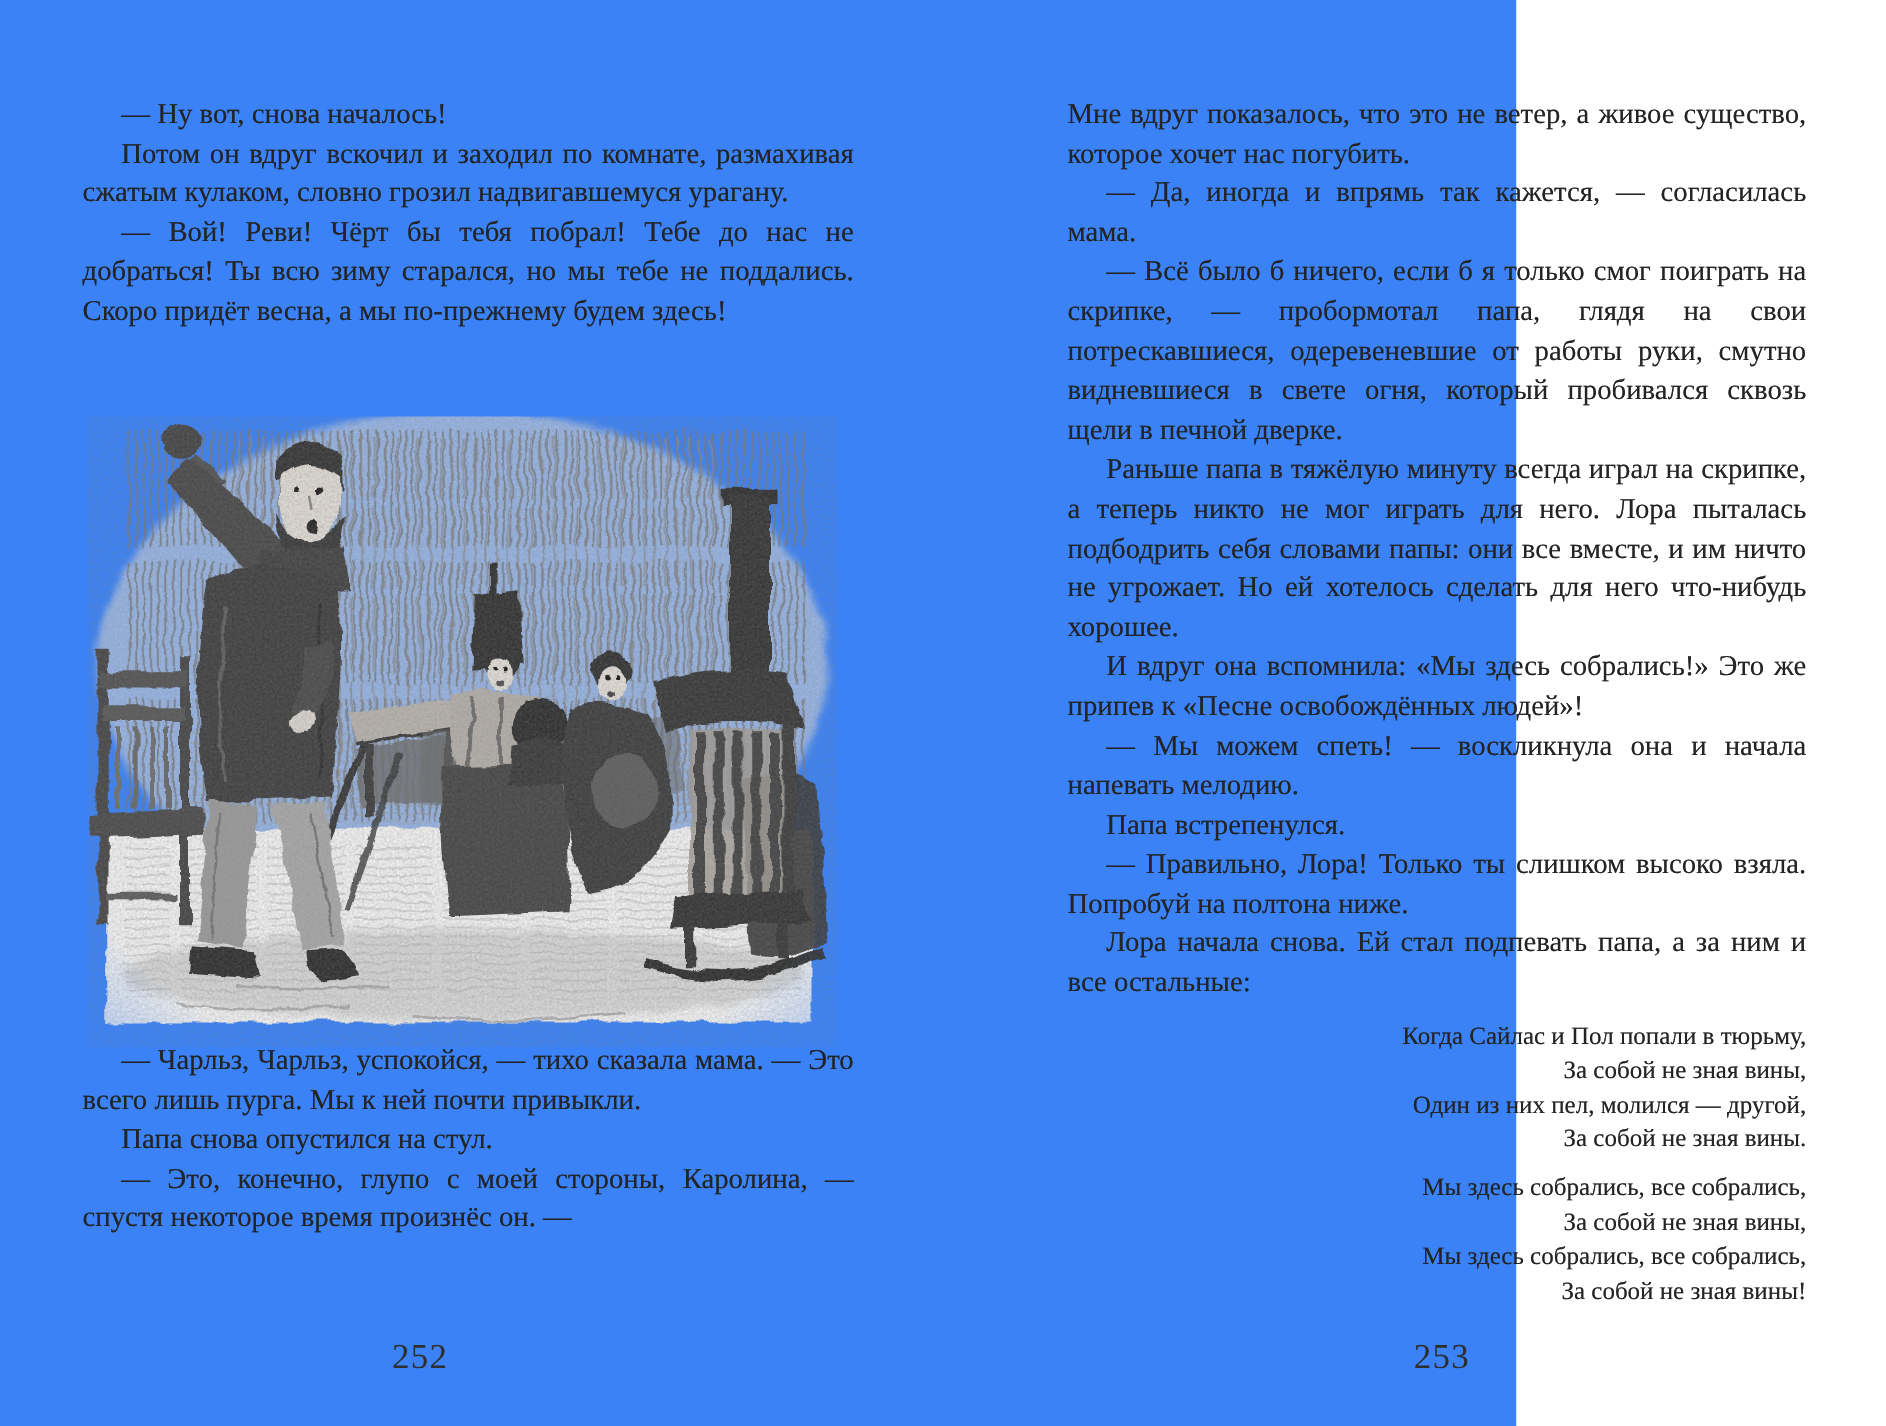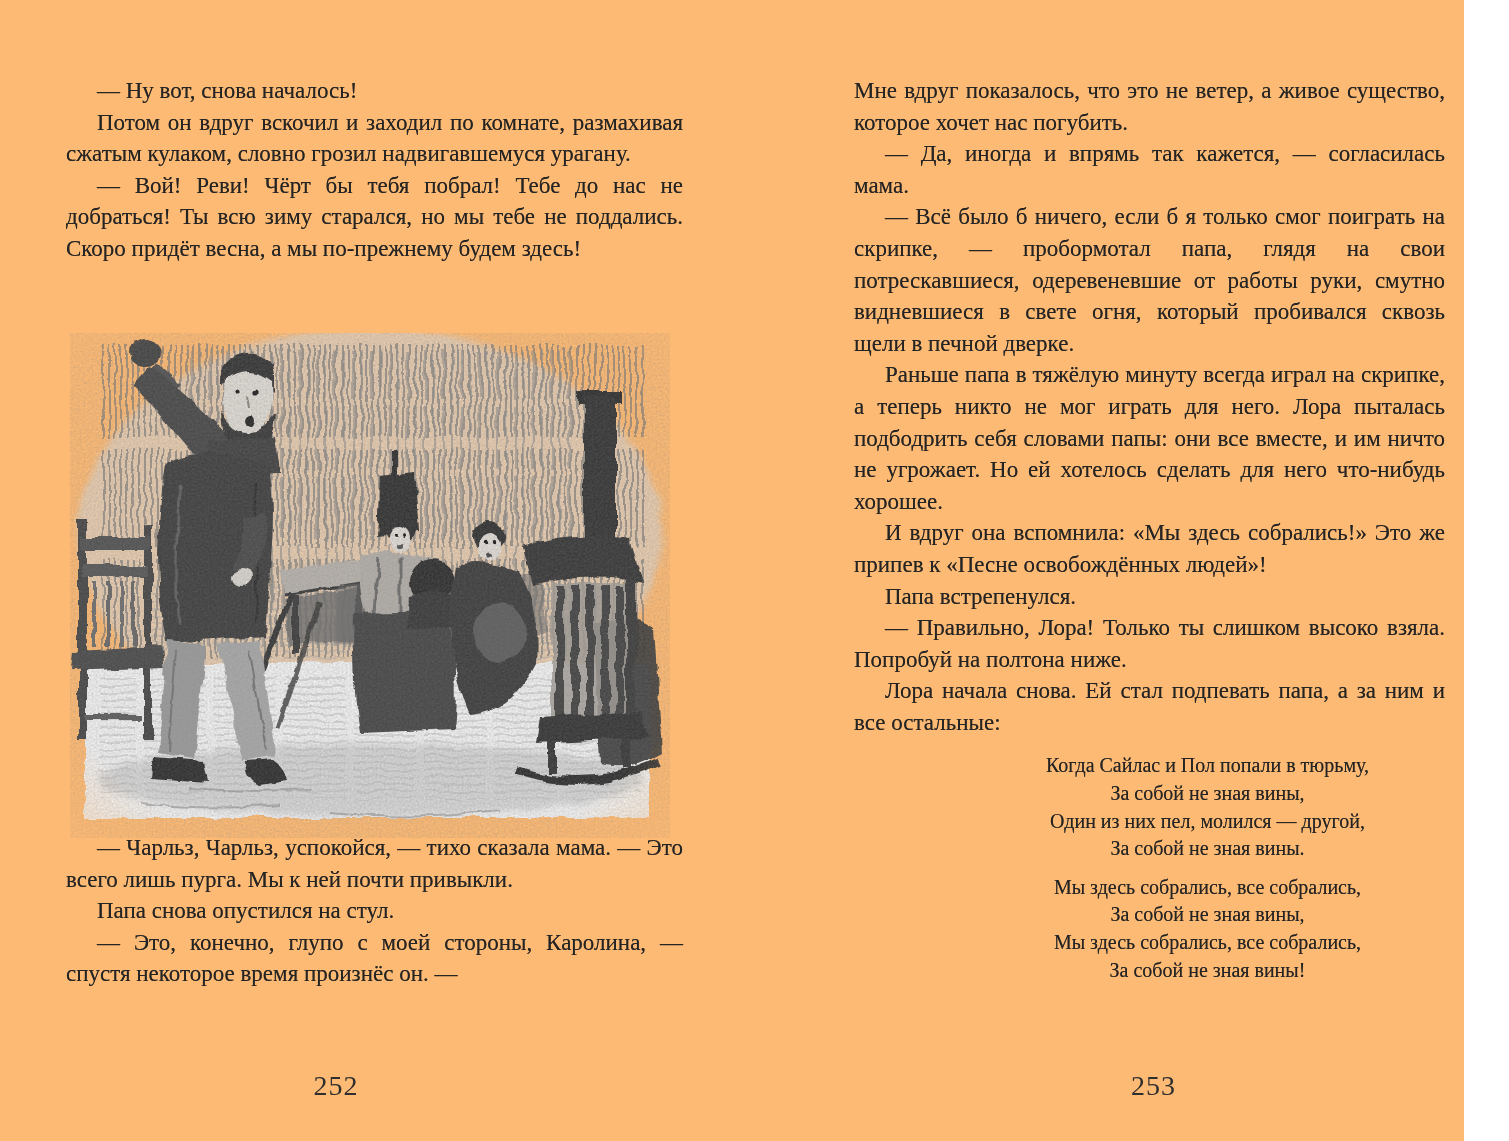--- a/index.html
+++ b/index.html
@@ -1,39 +1,39 @@
 <!DOCTYPE html>
 <html lang="ru"><head>
 <meta charset="utf-8">
 <style>
   html,body{margin:0;padding:0;}
   body{
     width:1509px;height:1141px;background:#ffffff;
     font-family:"Liberation Serif","DejaVu Serif",serif;
     color:#242424;overflow:hidden;
   }
-  .spread{position:relative;width:1464px;height:1141px;background:#fdba74;}
+  .spread{position:relative;width:1213px;height:1141px;background:#3b82f6;}
   .textblock{
     position:absolute;
     font-size:23px;line-height:31.6px;
     text-align:justify;
     text-shadow:0 0 0.45px rgba(20,20,20,.55);
     filter:blur(0.22px);
     hyphens:auto;
   }
   .textblock p{margin:0;}
   .textblock p.ind{text-indent:31px;}
   #left-top{left:66px;top:75px;width:617px;}
   #left-bottom{left:66px;top:832px;width:617px;}
   #right-col{left:854px;top:75px;width:591px;}
   .illu{position:absolute;left:70px;top:333px;width:600px;height:505px;}
   .verse{
     margin:14px 0 0 116px;
     font-size:20px;line-height:27.6px;
-    text-align:center;text-indent:0;
+    text-align:right;text-indent:0;
   }
   .verse div{white-space:nowrap;}
   .stanza-gap{height:11px;}
   .pageno{
     position:absolute;top:1070px;width:80px;
     font-size:28px;text-align:center;letter-spacing:1px;
     color:#2e2e2e;filter:blur(0.25px);
   }
   #pn-left{left:296px;}
   #pn-right{left:1096px;text-align:right;}
@@ -223,20 +223,21 @@
     <p class="ind">Папа снова опустился на стул.</p>
     <p class="ind">— Это, конечно, глупо с моей стороны, Каролина, — спустя некоторое время произнёс он. —</p>
   </div>
 
   <div class="textblock" id="right-col">
     <p>Мне вдруг показалось, что это не ветер, а живое существо, которое хочет нас погубить.</p>
     <p class="ind">— Да, иногда и впрямь так кажется, — согласилась мама.</p>
     <p class="ind">— Всё было б ничего, если б я только смог поиграть на скрипке, — пробормотал папа, глядя на свои потрескавшиеся, одеревеневшие от работы руки, смутно видневшиеся в свете огня, который пробивался сквозь щели в печной дверке.</p>
     <p class="ind">Раньше папа в тяжёлую минуту всегда играл на скрипке, а теперь никто не мог играть для него. Лора пыталась подбодрить себя словами папы: они все вместе, и им ничто не угрожает. Но ей хотелось сделать для него что-нибудь хорошее.</p>
     <p class="ind">И вдруг она вспомнила: «Мы здесь собрались!» Это же припев к «Песне освобождённых людей»!</p>
+    <p class="ind">— Мы можем спеть! — воскликнула она и начала напевать мелодию.</p>
     <p class="ind">Папа встрепенулся.</p>
     <p class="ind">— Правильно, Лора! Только ты слишком высоко взяла. Попробуй на полтона ниже.</p>
     <p class="ind">Лора начала снова. Ей стал подпевать папа, а за ним и все остальные:</p>
 
     <div class="verse">
       <div>Когда Сайлас и Пол попали в тюрьму,</div>
       <div>За собой не зная вины,</div>
       <div>Один из них пел, молился — другой,</div>
       <div>За собой не зная вины.</div>
       <div class="stanza-gap"></div>

